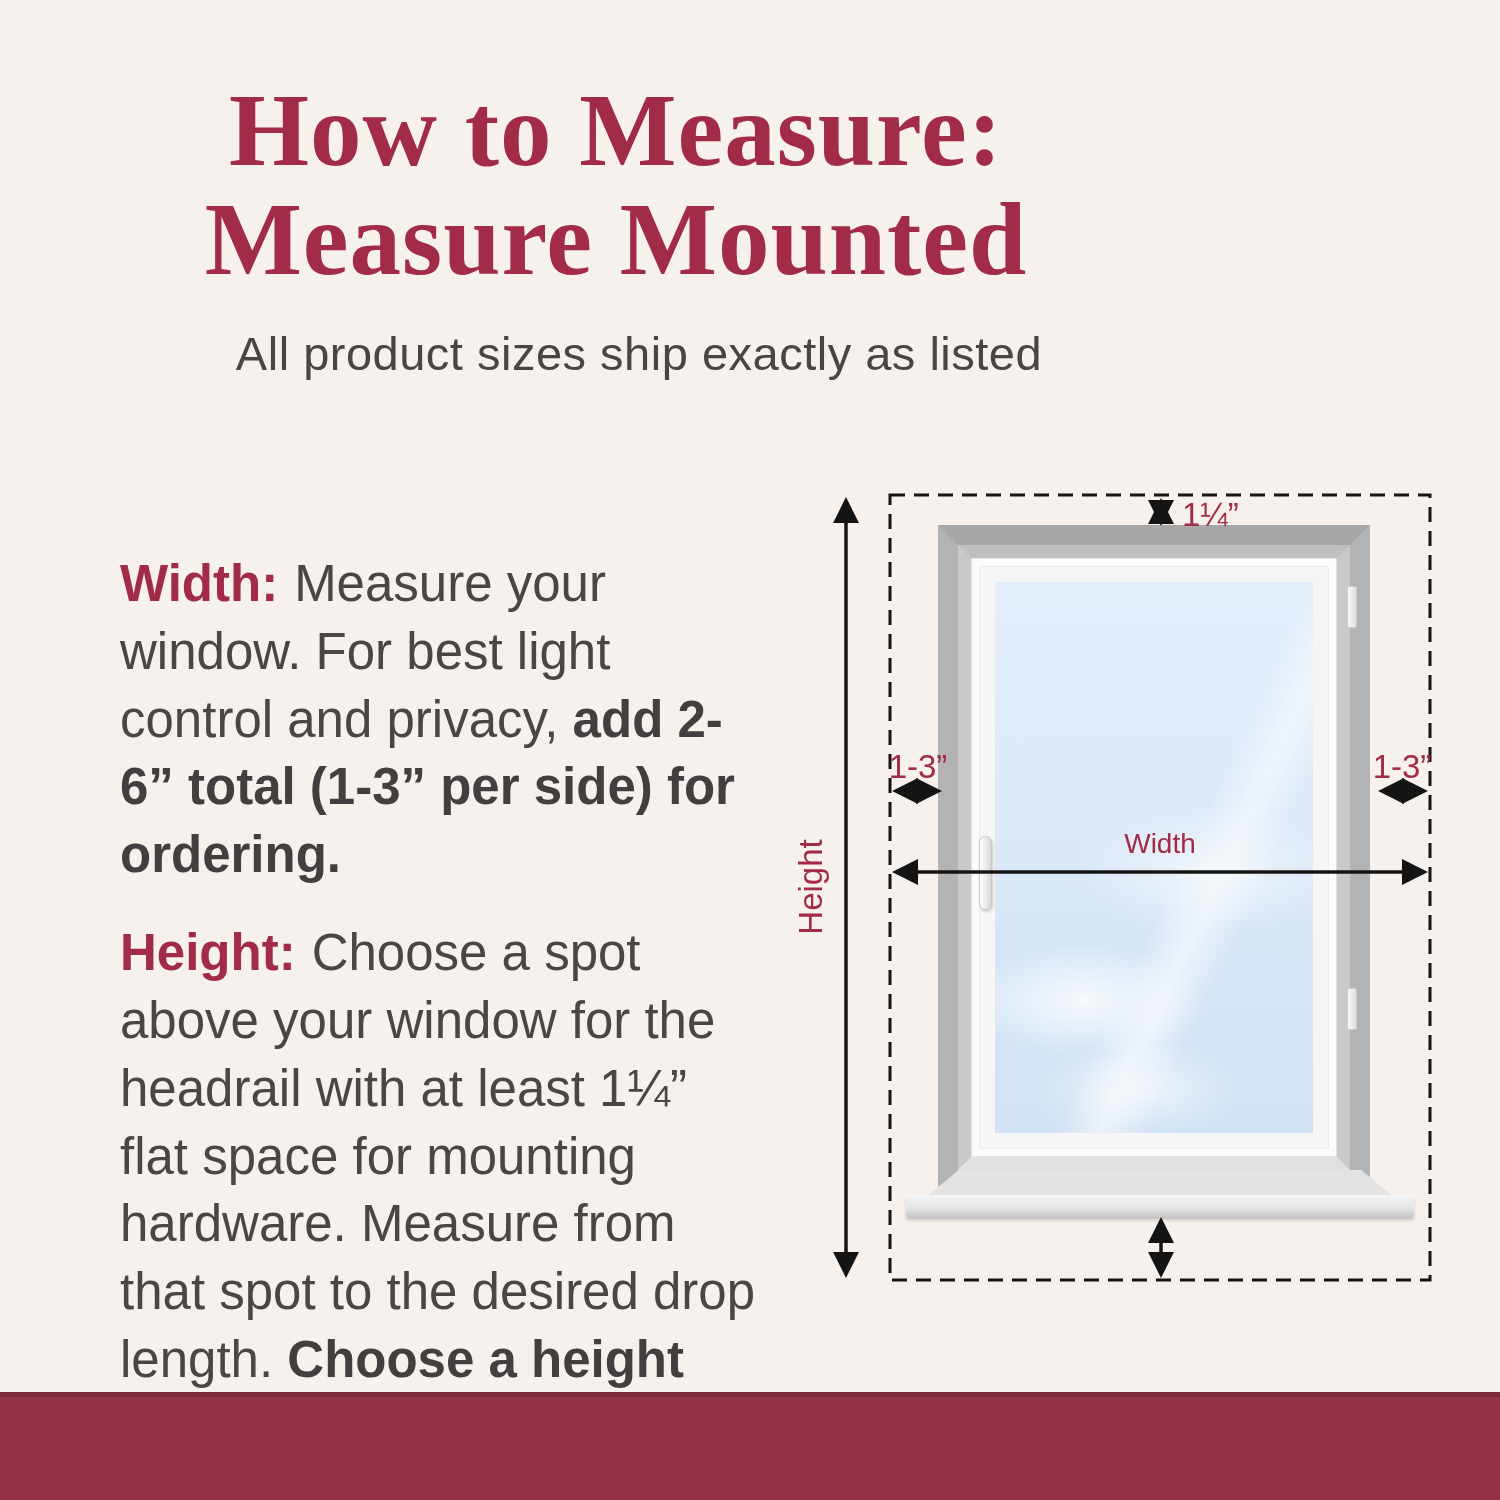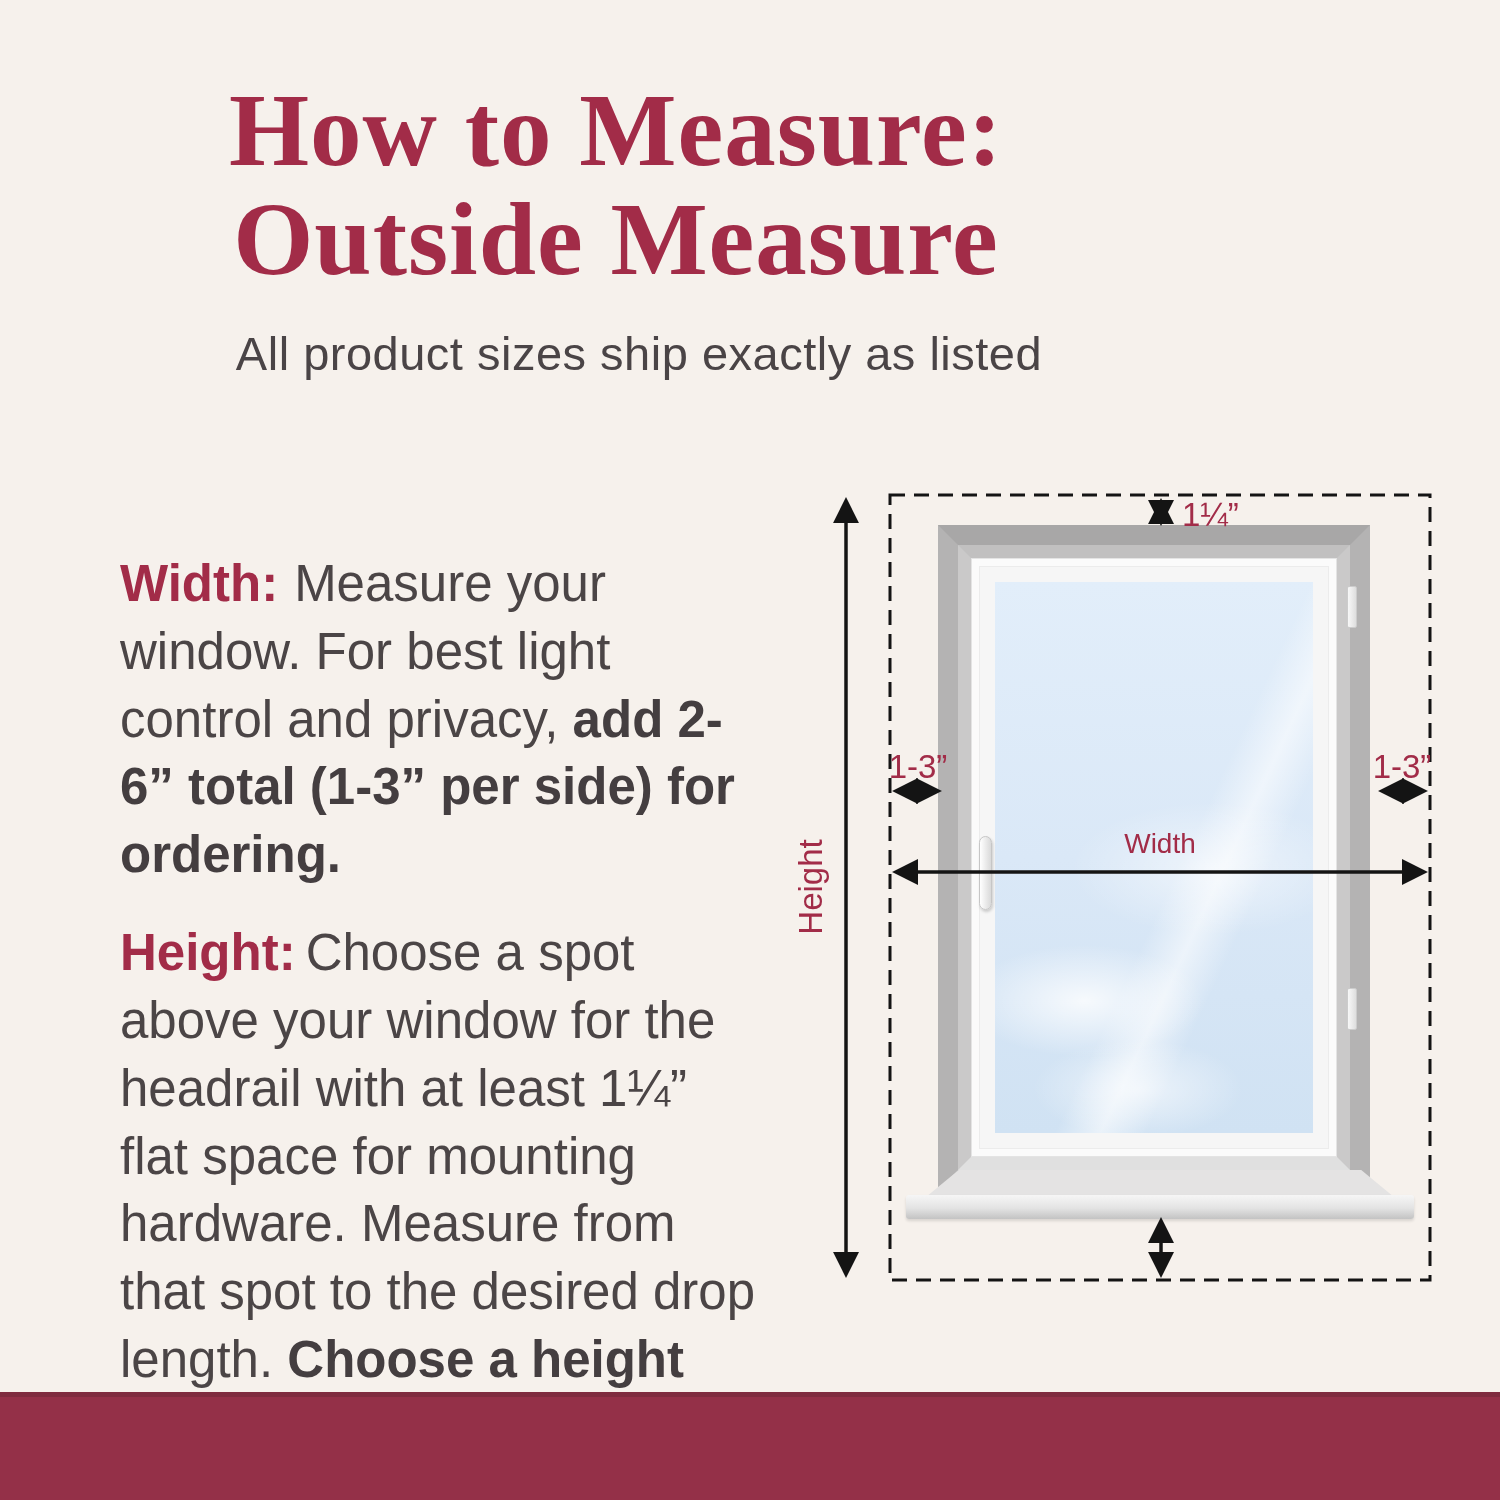--- a/index.html
+++ b/index.html
@@ -38,21 +38,21 @@
   }
 
   
   .instructions {
     position:absolute; left:120px; top:550px; width:648px;
     font-size:51px; line-height:1.33; color:#4b4546;
   }
   .para + .para { margin-top:30px; }
   .para .lbl { color:#a22c48; font-weight:700; }
   .para .lbl-wide { margin-right:16px; }
-  .para .lbl-narrow { margin-right:10px; }
+  .para .lbl-narrow { margin-right:16px; }
   .para strong { color:#443e40; font-weight:700; }
 
   
   .recess {
     position:absolute; left:938px; top:525px; width:432px; height:665px;
     border:20px solid;
     border-color:#a8a7a7 #b4b3b3 #c9c8c8 #b4b3b3;
     background:#cfcece;
   }
   .reveal {
@@ -131,21 +131,21 @@
   }
 </style>
 </head>
 <body>
 
 <div class="canvas">
 
   <div class="header">
     <h1 class="title">
       <span>How to Measure:</span>
-      <span>Outside Measure</span>
+      <span>Measure Mounted</span>
     </h1>
     <p class="subtitle">All product sizes ship exactly as listed</p>
   </div>
 
   <div class="instructions">
     <p class="para"><span class="lbl lbl-wide">Width:</span><span>Measure your window. For best light control and privacy, </span><strong>add 2-6” total (1-3” per side) for ordering.</strong></p>
     <p class="para"><span class="lbl lbl-narrow">Height:</span><span>Choose a spot above your window for the headrail with at least 1¼” flat space for mounting hardware. Measure from that spot to the desired drop length. </span><strong>Choose a height that is the same or longer for ordering.</strong></p>
   </div>
 
   <div class="recess">

